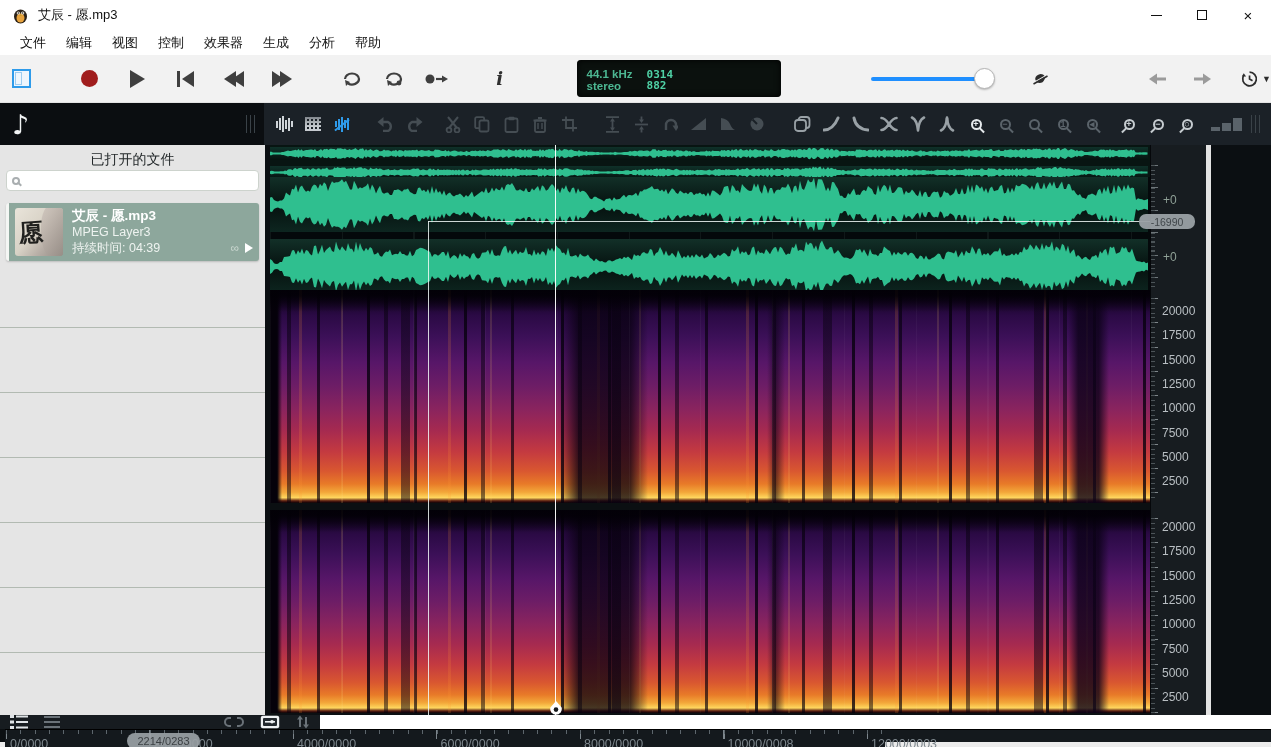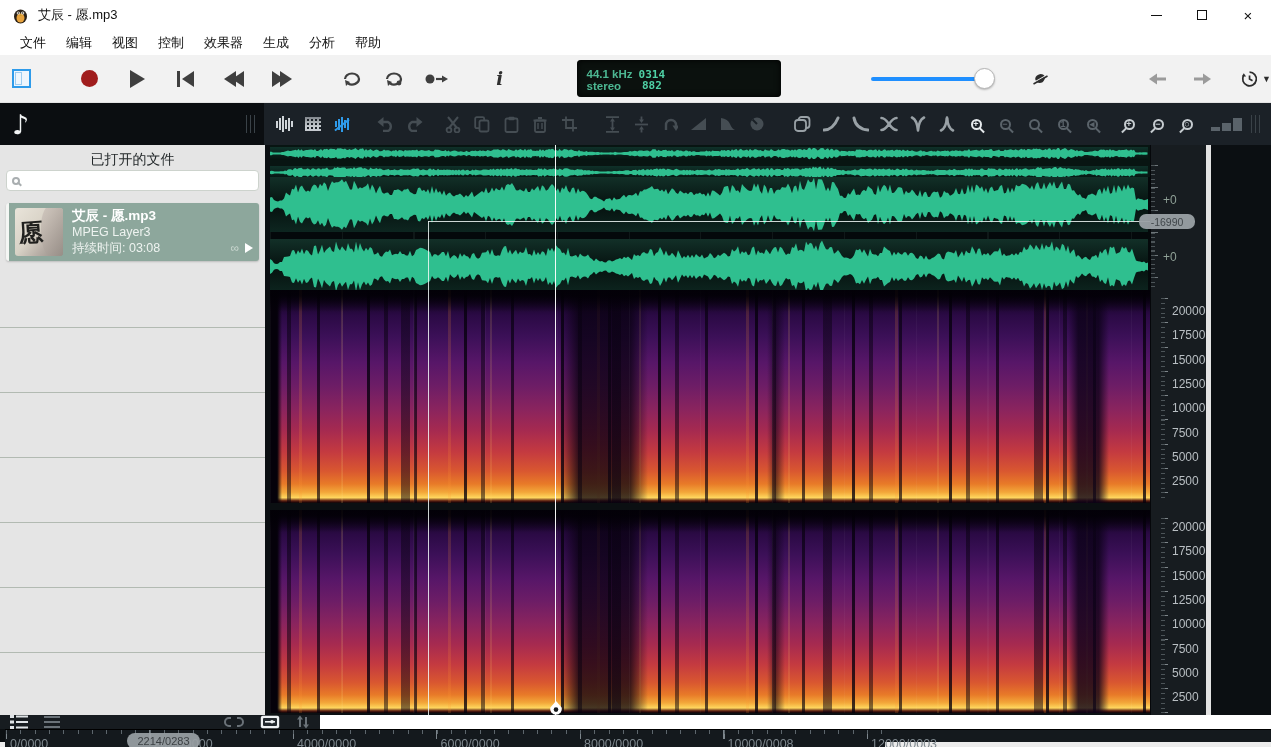--- a/index.html
+++ b/index.html
@@ -33,21 +33,21 @@
   .bar-v { width:3px; height:16px; background:#3f3f3f; }
   .grp { display:flex; align-items:center; }
   .info-i { font-family:"DejaVu Serif", serif; font-style:italic; font-weight:bold; font-size:18px; color:#2f2f2f; }
 
   .lcd { width:274px; height:37px; background:#0b110e; border-radius:4px; margin-left:62px; display:flex; align-items:center; padding:2px 8px 0 10px; box-shadow:inset 0 0 6px #000; }
   .lcd-left { display:flex; flex-direction:column; line-height:12px; }
   .lcd-left span { font-size:11.5px; font-weight:bold; color:#4db893; }
   .lcd-mid { flex:1; display:flex; align-items:baseline; justify-content:flex-end; font-family:"DejaVu Sans Mono", monospace; font-weight:bold; font-size:30px; letter-spacing:1px; }
   .ghost { color:#1d332b; }
   .lit { color:#63e8c0; }
-  .lcd-right { display:flex; flex-direction:column; align-items:center; line-height:11px; margin-left:6px; }
+  .lcd-right { display:flex; flex-direction:column; align-items:flex-start; line-height:11px; margin-left:14px; }
   .lcd-right span { font-family:"DejaVu Sans Mono", monospace; font-size:11px; font-weight:bold; color:#4fd2a6; }
 
   .vol-wrap { width:160px; height:20px; margin-left:90px; position:relative; display:flex; align-items:center; }
   .vol-track { width:100%; height:4px; border-radius:2px; background:#1f8fff; }
   .vol-track::after { content:""; position:absolute; right:0; top:8px; width:8px; height:4px; background:#cfcfcf; border-radius:2px; }
   .vol-thumb { position:absolute; left:89%; top:-1px; width:21px; height:21px; border-radius:50%; background:#fff; border:1px solid #b5b5b5; box-shadow:0 1px 2px rgba(0,0,0,.25); }
 
   .mute-btn { margin-left:38px; }
   .nav-arrow { color:#9b9b9b; margin-left:14px; }
   .hist-btn { margin-left:24px; display:flex; align-items:center; gap:4px; color:#2c2c2c; }
@@ -149,21 +149,21 @@
   .cross-v { position:absolute; left:158px; top:76px; width:1px; bottom:0; background:rgba(240,248,246,.85); }
   .cross-h { position:absolute; left:158px; top:76px; height:1px; width:722px; background:rgba(240,248,246,.85); }
 
   
   .ws-ticks { position:absolute; left:0; top:20px; height:125px; width:7px;
      background:repeating-linear-gradient(180deg,#6d7579 0 1px,transparent 1px 22.4px); }
   .ws-ticks::after { content:""; position:absolute; left:0; top:0; bottom:0; width:4px;
      background:repeating-linear-gradient(180deg,#4c5458 0 1px,transparent 1px 4.5px); }
   .zero-label { position:absolute; left:12px; font-size:12px; color:#8fa096; }
   .amp-badge { position:absolute; left:-12px; top:69px; width:56px; height:15px; border-radius:7px; background:rgba(154,161,165,.95); color:#41474b; font-size:10.5px; display:flex; align-items:center; justify-content:center; z-index:4; }
-  .freq-scale { position:absolute; left:10px; width:100%;padding-left:7px; }
+  .freq-scale { position:absolute; left:0; width:100%;padding-left:7px; }
   .fs1 { top:147px; height:215px; }
   .fs2 { top:367px; height:210px; }
   .freq-ticks { position:absolute; left:0; top:6px; bottom:6px; width:7px;
      background:repeating-linear-gradient(180deg,#7d8589 0 1px,transparent 1px 24.3px); }
   .freq-ticks::after { content:""; position:absolute; left:0; top:0; bottom:0; width:4px;
      background:repeating-linear-gradient(180deg,#4c5458 0 1px,transparent 1px 4.86px); }
   .freq-label { position:absolute; left:11px; font-size:12px; color:#b9bfc3; }
 
   
   .footer-row { height:27px; display:flex;flex-direction:column; }
@@ -502,21 +502,21 @@
           <span class="search-glass"></span>
           <input placeholder="" style="">
         </div>
         <div class="file-card">
           <div class="thumb">
             <span class="thumb-glyph">愿</span>
           </div>
           <div class="fc-text">
             <div class="fc-name">艾辰 - 愿.mp3</div>
             <div class="fc-sub">MPEG Layer3</div>
-            <div class="fc-sub">持续时间: 03:08</div>
+            <div class="fc-sub">持续时间: 04:39</div>
           </div>
           <div class="fc-icons">
             <span class="chain-ico">∞</span>
             <span class="fc-play"></span>
           </div>
         </div>
         <div class="sb-rows"></div>
       </div>
     </div>
 

